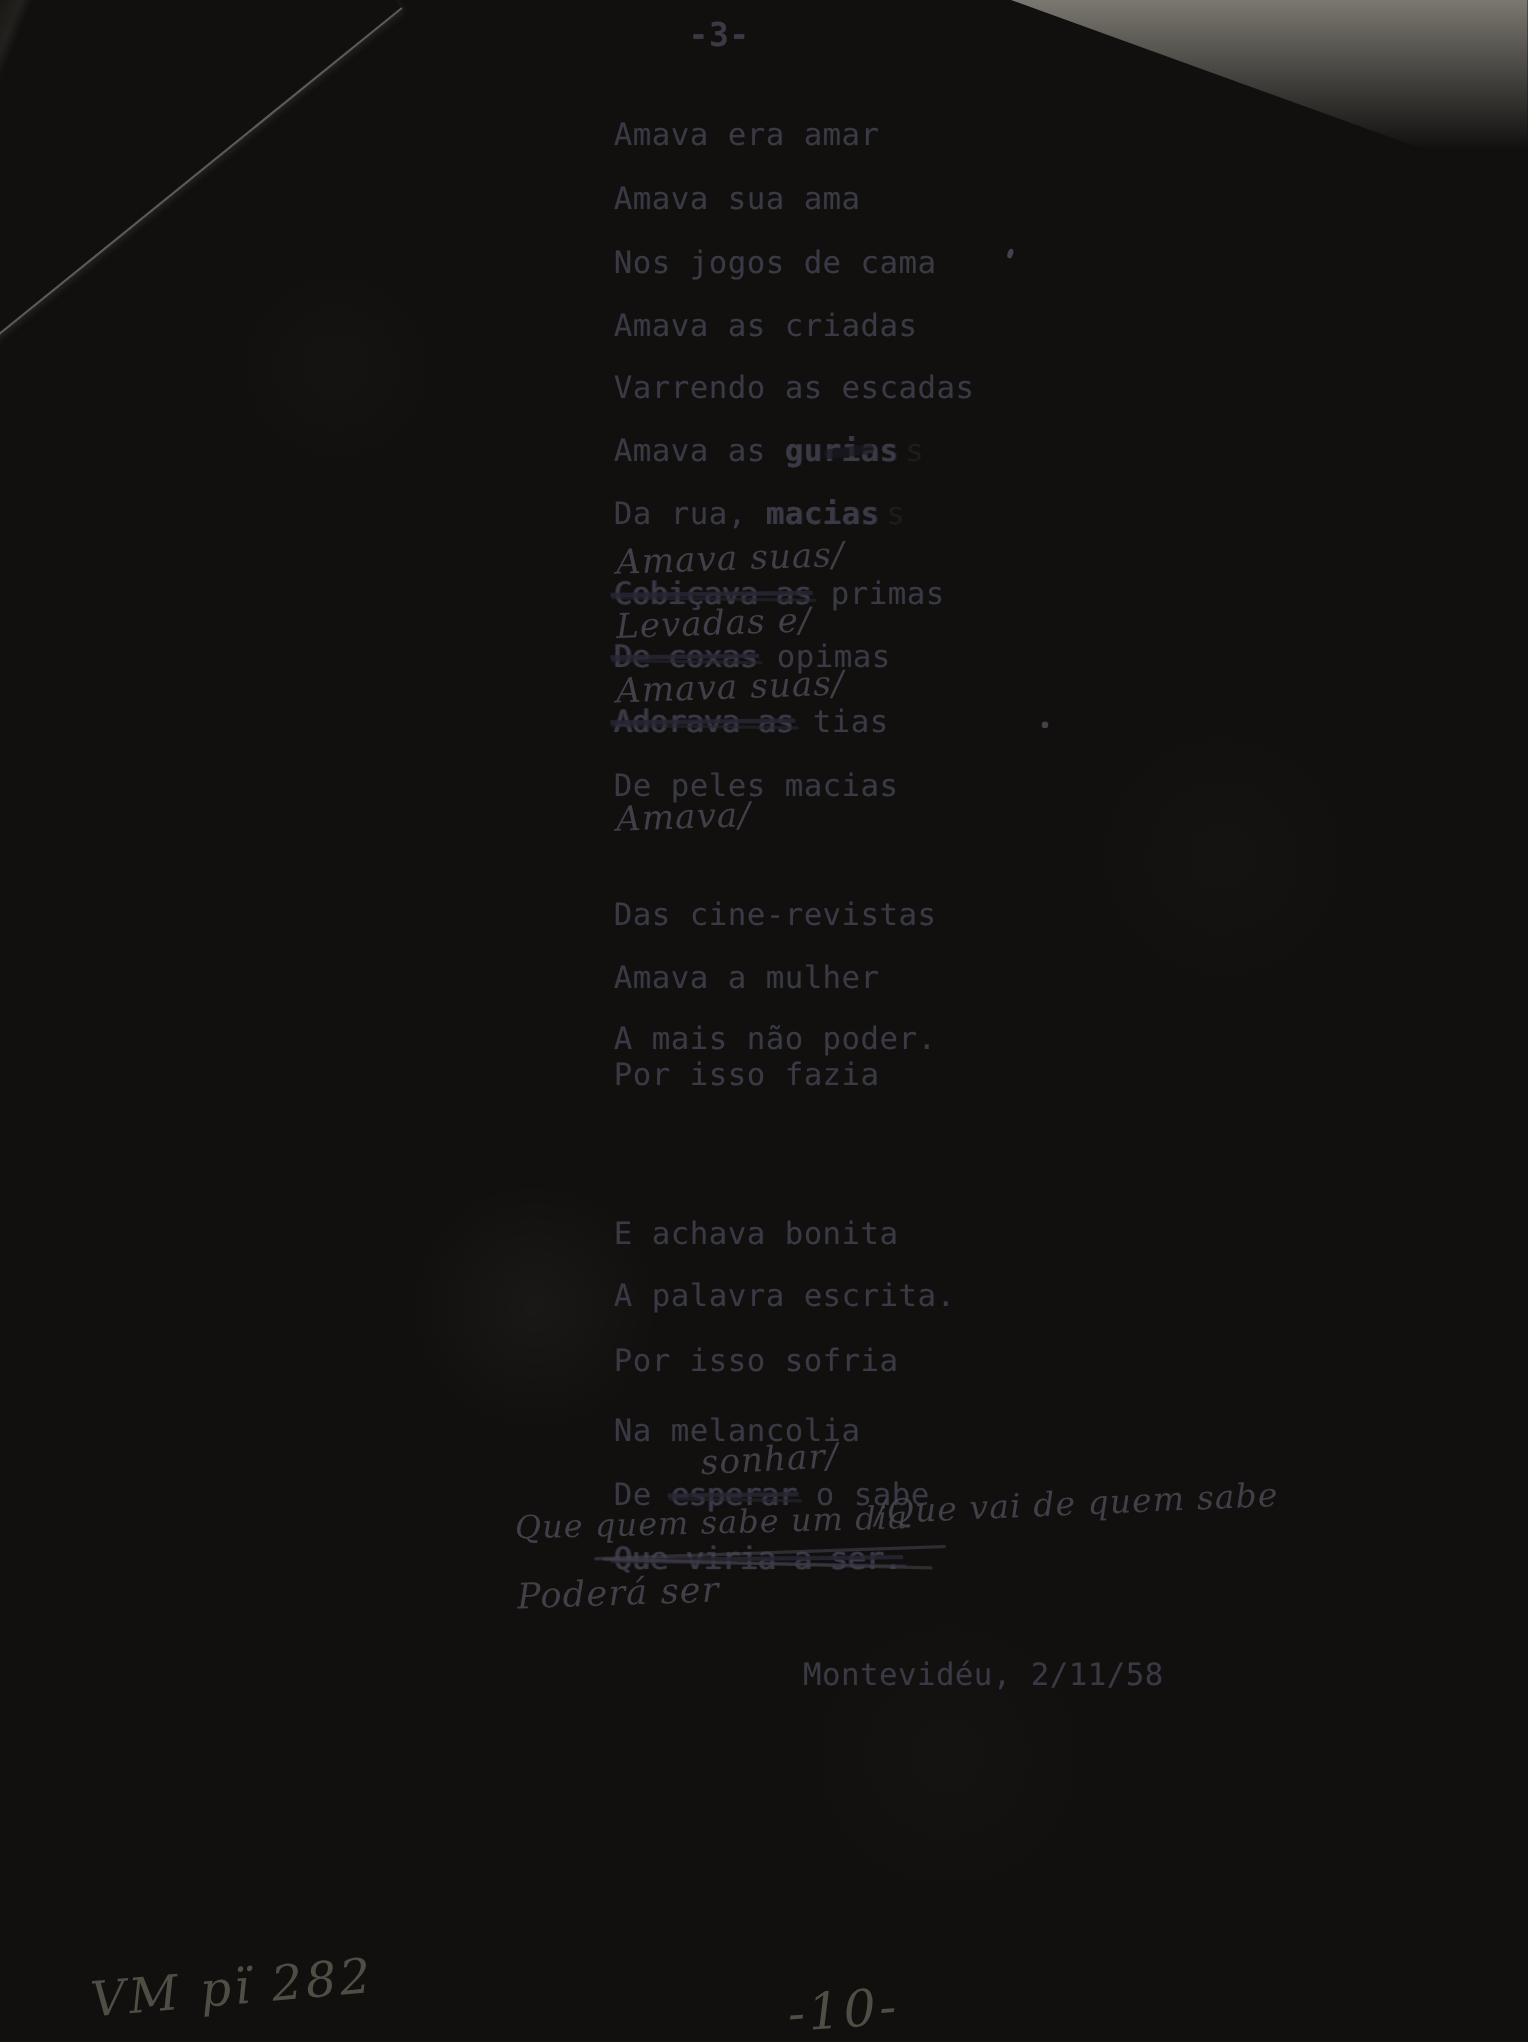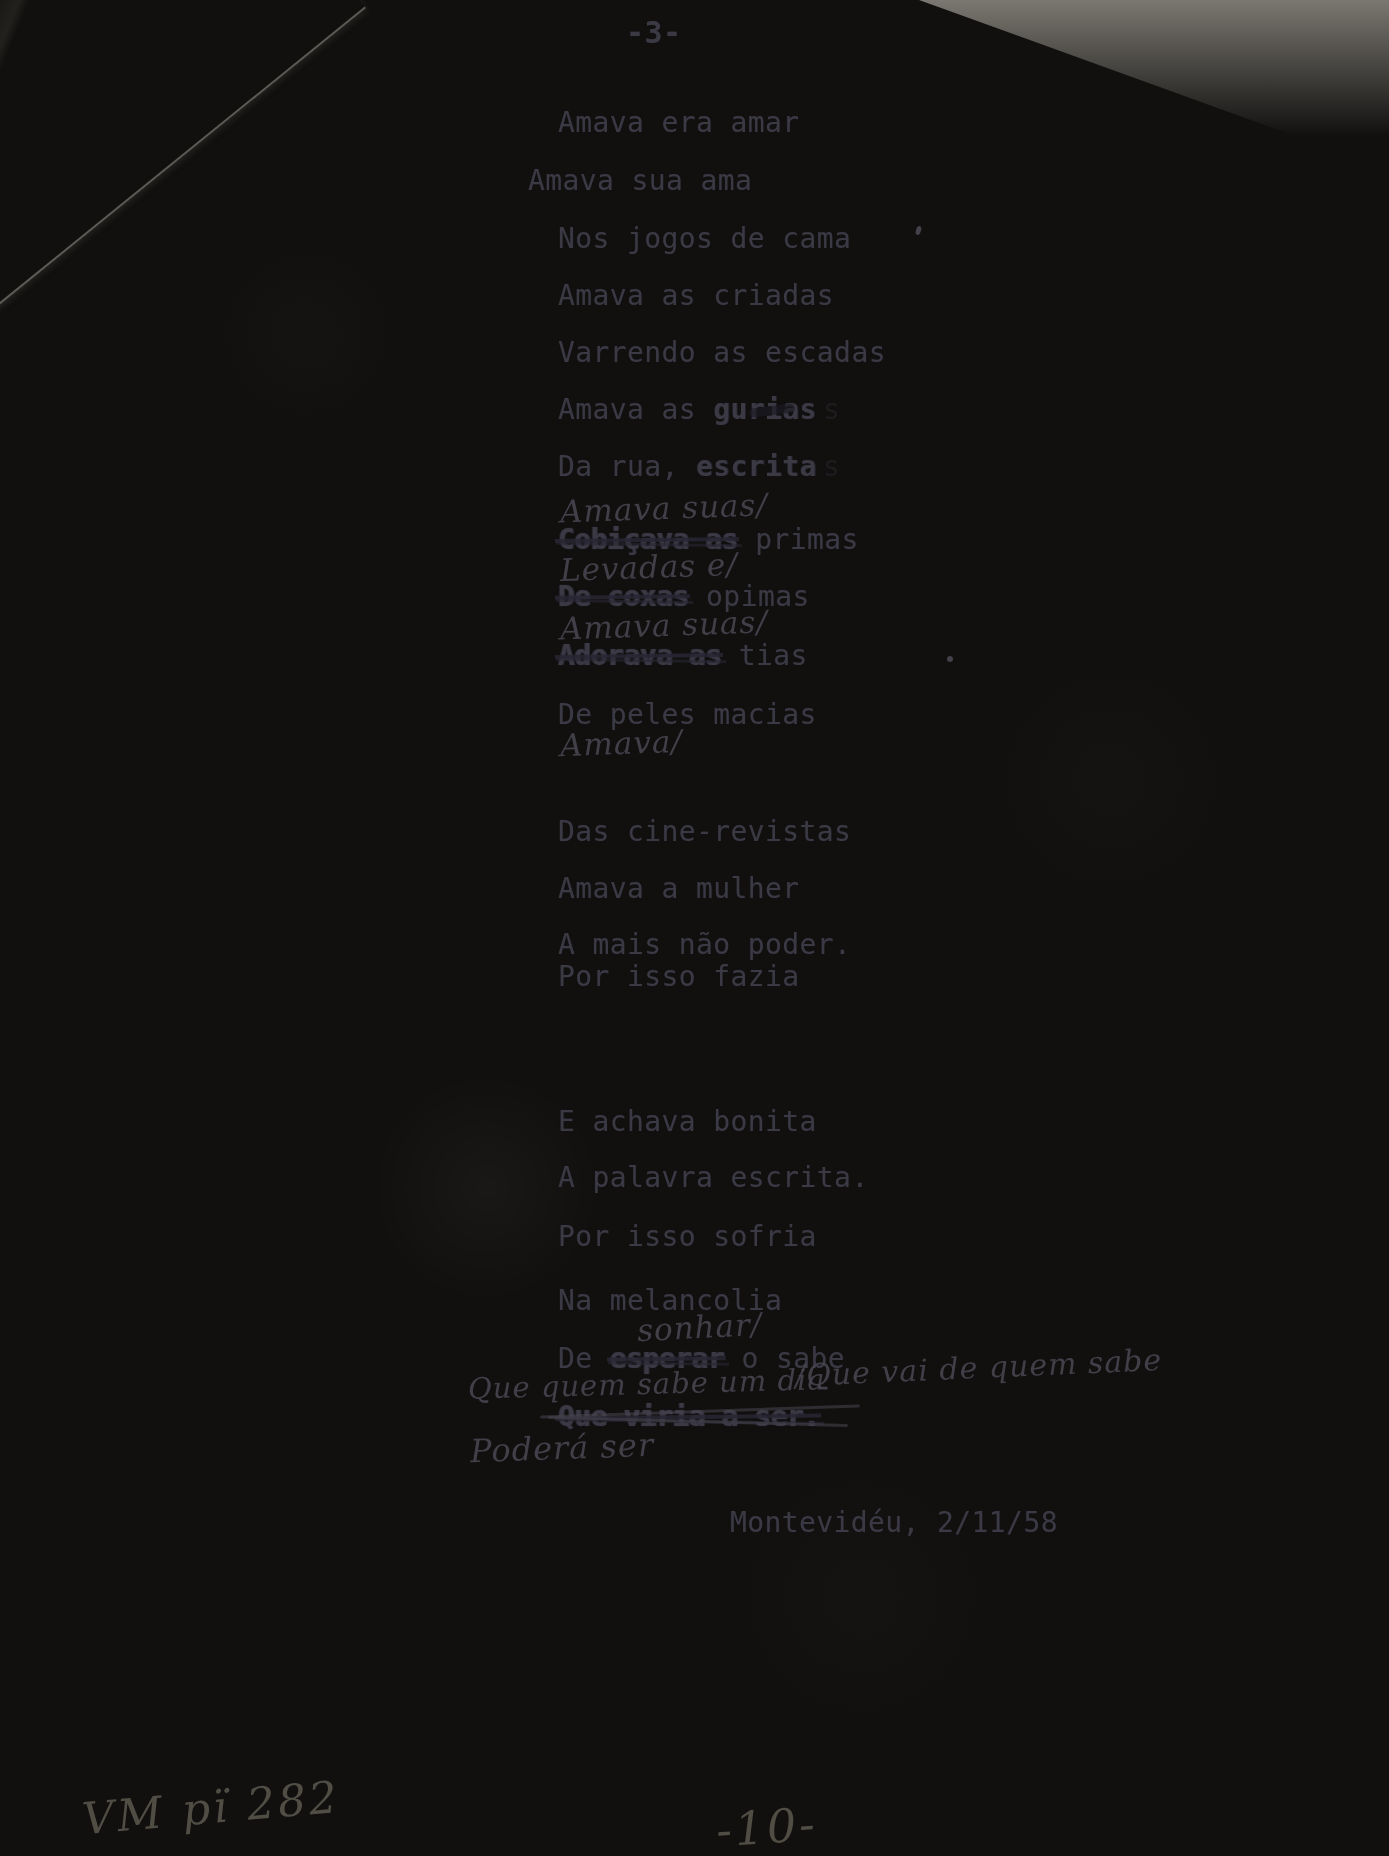--- a/index.html
+++ b/index.html
@@ -56,21 +56,21 @@
     font-weight:bold;position:relative;
     text-shadow:1px 0 0 rgba(38,37,46,0.85),0 0 1px rgba(38,37,46,0.8);
     margin-top:34px;
   }
   .smear::after{
     content:"";position:absolute;left:34%;top:38%;width:46px;height:9px;
     background:rgba(28,26,36,0.65);border-radius:5px;transform:rotate(-7deg);
   }
   .ghost{opacity:0.28;font-weight:normal;margin-left:6px;}
   .struck{
-    position:relative;font-weight:bold;letter-spacing:-0.5px;
+    position:relative;font-weight:normal;letter-spacing:-0.5px;
     text-shadow:1px 0 0 rgba(44,42,54,0.9),-1px 0 0 rgba(44,42,54,0.7),0 0 2px rgba(44,42,54,0.6);
   }
   .struck::before{
     content:"";position:absolute;left:-3px;right:-1px;top:46%;height:4px;
     background:rgba(40,38,50,0.85);transform:rotate(-0.6deg);
   }
   .struck::after{
     content:"";position:absolute;left:-2px;right:-4px;top:62%;height:3px;
     background:rgba(40,38,50,0.6);transform:rotate(0.8deg);
   }
@@ -100,28 +100,28 @@
     <div class="grain"></div>
     <div class="crease-tl"></div>
     <div class="edge-tr"></div>
     <div class="corner-tl"></div>
     <div class="speck s1"></div>
     <div class="speck s2"></div>
 
     <div class="typed header-num">-3-</div>
 
     <div class="typed" style="left:558px;top:106px">Amava era amar</div>
-    <div class="typed" style="left:528px;top:164px">Amava sua ama</div>
+    <div class="typed" style="left:558px;top:164px">Amava sua ama</div>
     <div class="typed" style="left:558px;top:222px">Nos jogos de cama</div>
     <div class="typed" style="left:558px;top:279px">Amava as criadas</div>
     <div class="typed" style="left:558px;top:336px">Varrendo as escadas</div>
 
     <div class="typed" style="left:558px;top:393px"><span>Amava as </span><span class="overtyped smear">gurias</span><span class="ghost">s</span></div>
 
-    <div class="typed" style="left:558px;top:450px"><span>Da rua, </span><span class="overtyped">escrita</span><span class="ghost">s</span></div>
+    <div class="typed" style="left:558px;top:450px"><span>Da rua, </span><span class="overtyped">macias</span><span class="ghost">s</span></div>
 
     <div class="hand" style="left:560px;top:492px;transform:rotate(-2deg)">Amava suas/</div>
     <div class="typed" style="left:558px;top:523px"><span class="struck">Cobiçava as</span><span> primas</span></div>
 
     <div class="hand" style="left:560px;top:551px;transform:rotate(-2deg)">Levadas e/</div>
     <div class="typed" style="left:558px;top:580px"><span class="struck">De coxas</span><span> opimas</span></div>
 
     <div class="hand" style="left:560px;top:609px;transform:rotate(-2deg)">Amava suas/</div>
     <div class="typed" style="left:558px;top:639px"><span class="struck">Adorava as</span><span> tias</span></div>
 

